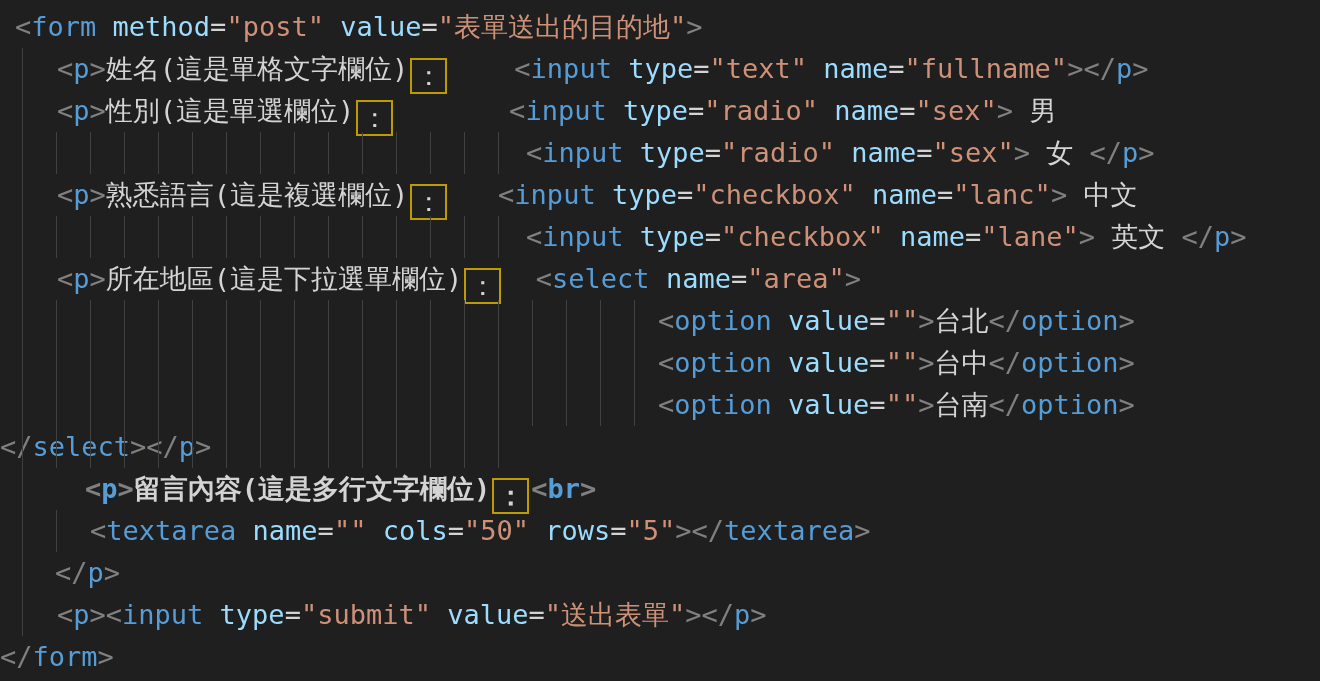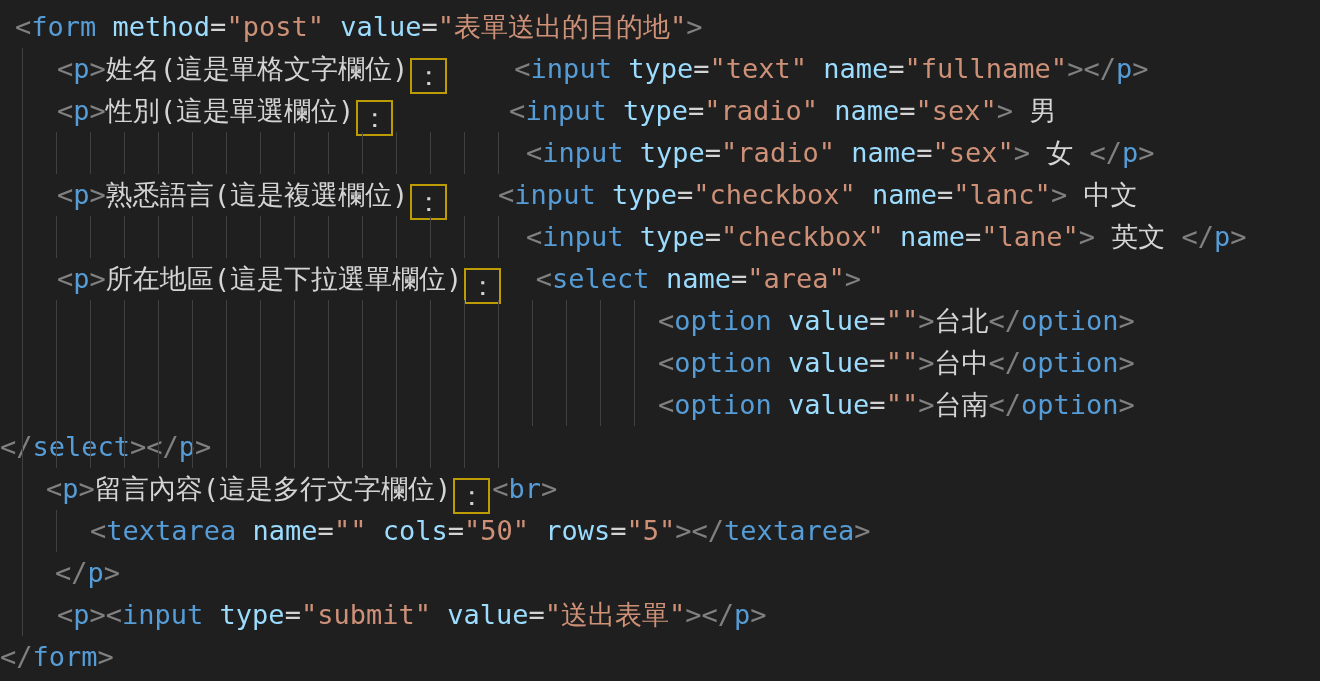--- a/index.html
+++ b/index.html
@@ -63,18 +63,18 @@
     <div class="line" style="padding-left: 57px; --gw: 2px;"><span class="tk-p">&lt;</span><span class="tk-t">p</span><span class="tk-p">&gt;</span><span class="tk-x">姓名(這是單格文字欄位)</span><span class="tk-b">：</span><span class="tk-x">    </span><span class="tk-p">&lt;</span><span class="tk-t">input</span><span class="tk-x"> </span><span class="tk-a">type</span><span class="tk-q">=</span><span class="tk-s">"text"</span><span class="tk-x"> </span><span class="tk-a">name</span><span class="tk-q">=</span><span class="tk-s">"fullname"</span><span class="tk-p">&gt;&lt;/</span><span class="tk-t">p</span><span class="tk-p">&gt;</span></div>
     <div class="line" style="padding-left: 57px; --gw: 2px;"><span class="tk-p">&lt;</span><span class="tk-t">p</span><span class="tk-p">&gt;</span><span class="tk-x">性別(這是單選欄位)</span><span class="tk-b">：</span><span class="tk-x">       </span><span class="tk-p">&lt;</span><span class="tk-t">input</span><span class="tk-x"> </span><span class="tk-a">type</span><span class="tk-q">=</span><span class="tk-s">"radio"</span><span class="tk-x"> </span><span class="tk-a">name</span><span class="tk-q">=</span><span class="tk-s">"sex"</span><span class="tk-p">&gt;</span><span class="tk-x"> 男</span></div>
     <div class="line" style="padding-left: 526px; --gw: 478px;"><span class="tk-p">&lt;</span><span class="tk-t">input</span><span class="tk-x"> </span><span class="tk-a">type</span><span class="tk-q">=</span><span class="tk-s">"radio"</span><span class="tk-x"> </span><span class="tk-a">name</span><span class="tk-q">=</span><span class="tk-s">"sex"</span><span class="tk-p">&gt;</span><span class="tk-x"> 女 </span><span class="tk-p">&lt;/</span><span class="tk-t">p</span><span class="tk-p">&gt;</span></div>
     <div class="line" style="padding-left: 57px; --gw: 2px;"><span class="tk-p">&lt;</span><span class="tk-t">p</span><span class="tk-p">&gt;</span><span class="tk-x">熟悉語言(這是複選欄位)</span><span class="tk-b">：</span><span class="tk-x">   </span><span class="tk-p">&lt;</span><span class="tk-t">input</span><span class="tk-x"> </span><span class="tk-a">type</span><span class="tk-q">=</span><span class="tk-s">"checkbox"</span><span class="tk-x"> </span><span class="tk-a">name</span><span class="tk-q">=</span><span class="tk-s">"lanc"</span><span class="tk-p">&gt;</span><span class="tk-x"> 中文</span></div>
     <div class="line" style="padding-left: 526px; --gw: 478px;"><span class="tk-p">&lt;</span><span class="tk-t">input</span><span class="tk-x"> </span><span class="tk-a">type</span><span class="tk-q">=</span><span class="tk-s">"checkbox"</span><span class="tk-x"> </span><span class="tk-a">name</span><span class="tk-q">=</span><span class="tk-s">"lane"</span><span class="tk-p">&gt;</span><span class="tk-x"> 英文 </span><span class="tk-p">&lt;/</span><span class="tk-t">p</span><span class="tk-p">&gt;</span></div>
     <div class="line" style="padding-left: 57px; --gw: 2px;"><span class="tk-p">&lt;</span><span class="tk-t">p</span><span class="tk-p">&gt;</span><span class="tk-x">所在地區(這是下拉選單欄位)</span><span class="tk-b">：</span><span class="tk-x">  </span><span class="tk-p">&lt;</span><span class="tk-t">select</span><span class="tk-x"> </span><span class="tk-a">name</span><span class="tk-q">=</span><span class="tk-s">"area"</span><span class="tk-p">&gt;</span></div>
     <div class="line" style="padding-left: 658px; --gw: 614px;"><span class="tk-p">&lt;</span><span class="tk-t">option</span><span class="tk-x"> </span><span class="tk-a">value</span><span class="tk-q">=</span><span class="tk-s">""</span><span class="tk-p">&gt;</span><span class="tk-x">台北</span><span class="tk-p">&lt;/</span><span class="tk-t">option</span><span class="tk-p">&gt;</span></div>
     <div class="line" style="padding-left: 658px; --gw: 614px;"><span class="tk-p">&lt;</span><span class="tk-t">option</span><span class="tk-x"> </span><span class="tk-a">value</span><span class="tk-q">=</span><span class="tk-s">""</span><span class="tk-p">&gt;</span><span class="tk-x">台中</span><span class="tk-p">&lt;/</span><span class="tk-t">option</span><span class="tk-p">&gt;</span></div>
     <div class="line" style="padding-left: 658px; --gw: 614px;"><span class="tk-p">&lt;</span><span class="tk-t">option</span><span class="tk-x"> </span><span class="tk-a">value</span><span class="tk-q">=</span><span class="tk-s">""</span><span class="tk-p">&gt;</span><span class="tk-x">台南</span><span class="tk-p">&lt;/</span><span class="tk-t">option</span><span class="tk-p">&gt;</span></div>
     <div class="line" style="--gw: 478px;"><span class="tk-p">&lt;/</span><span class="tk-t">select</span><span class="tk-p">&gt;&lt;/</span><span class="tk-t">p</span><span class="tk-p">&gt;</span></div>
-    <div class="line" style="padding-left: 46px; --gw: 2px;"><span class="tk-p">&lt;</span><span class="tk-t">p</span><span class="tk-p">&gt;</span><span class="tk-x">留言內容(這是多行文字欄位)</span><span class="tk-b">：</span><span class="tk-p">&lt;</span><span class="tk-t">br</span><span class="tk-p">&gt;</span></div>
+    <div class="line" style="padding-left: 85px; font-weight: bold; --gw: 2px;"><span class="tk-p">&lt;</span><span class="tk-t">p</span><span class="tk-p">&gt;</span><span class="tk-x">留言內容(這是多行文字欄位)</span><span class="tk-b">：</span><span class="tk-p">&lt;</span><span class="tk-t">br</span><span class="tk-p">&gt;</span></div>
     <div class="line" style="padding-left: 90px; --gw: 36px;"><span class="tk-p">&lt;</span><span class="tk-t">textarea</span><span class="tk-x"> </span><span class="tk-a">name</span><span class="tk-q">=</span><span class="tk-s">""</span><span class="tk-x"> </span><span class="tk-a">cols</span><span class="tk-q">=</span><span class="tk-s">"50"</span><span class="tk-x"> </span><span class="tk-a">rows</span><span class="tk-q">=</span><span class="tk-s">"5"</span><span class="tk-p">&gt;&lt;/</span><span class="tk-t">textarea</span><span class="tk-p">&gt;</span></div>
     <div class="line" style="padding-left: 55px; --gw: 2px;"><span class="tk-p">&lt;/</span><span class="tk-t">p</span><span class="tk-p">&gt;</span></div>
     <div class="line" style="padding-left: 57px; --gw: 2px;"><span class="tk-p">&lt;</span><span class="tk-t">p</span><span class="tk-p">&gt;&lt;</span><span class="tk-t">input</span><span class="tk-x"> </span><span class="tk-a">type</span><span class="tk-q">=</span><span class="tk-s">"submit"</span><span class="tk-x"> </span><span class="tk-a">value</span><span class="tk-q">=</span><span class="tk-s">"送出表單"</span><span class="tk-p">&gt;&lt;/</span><span class="tk-t">p</span><span class="tk-p">&gt;</span></div>
     <div class="line" style=""><span class="tk-p">&lt;/</span><span class="tk-t">form</span><span class="tk-p">&gt;</span></div>
   </div>
 
 </body></html>

